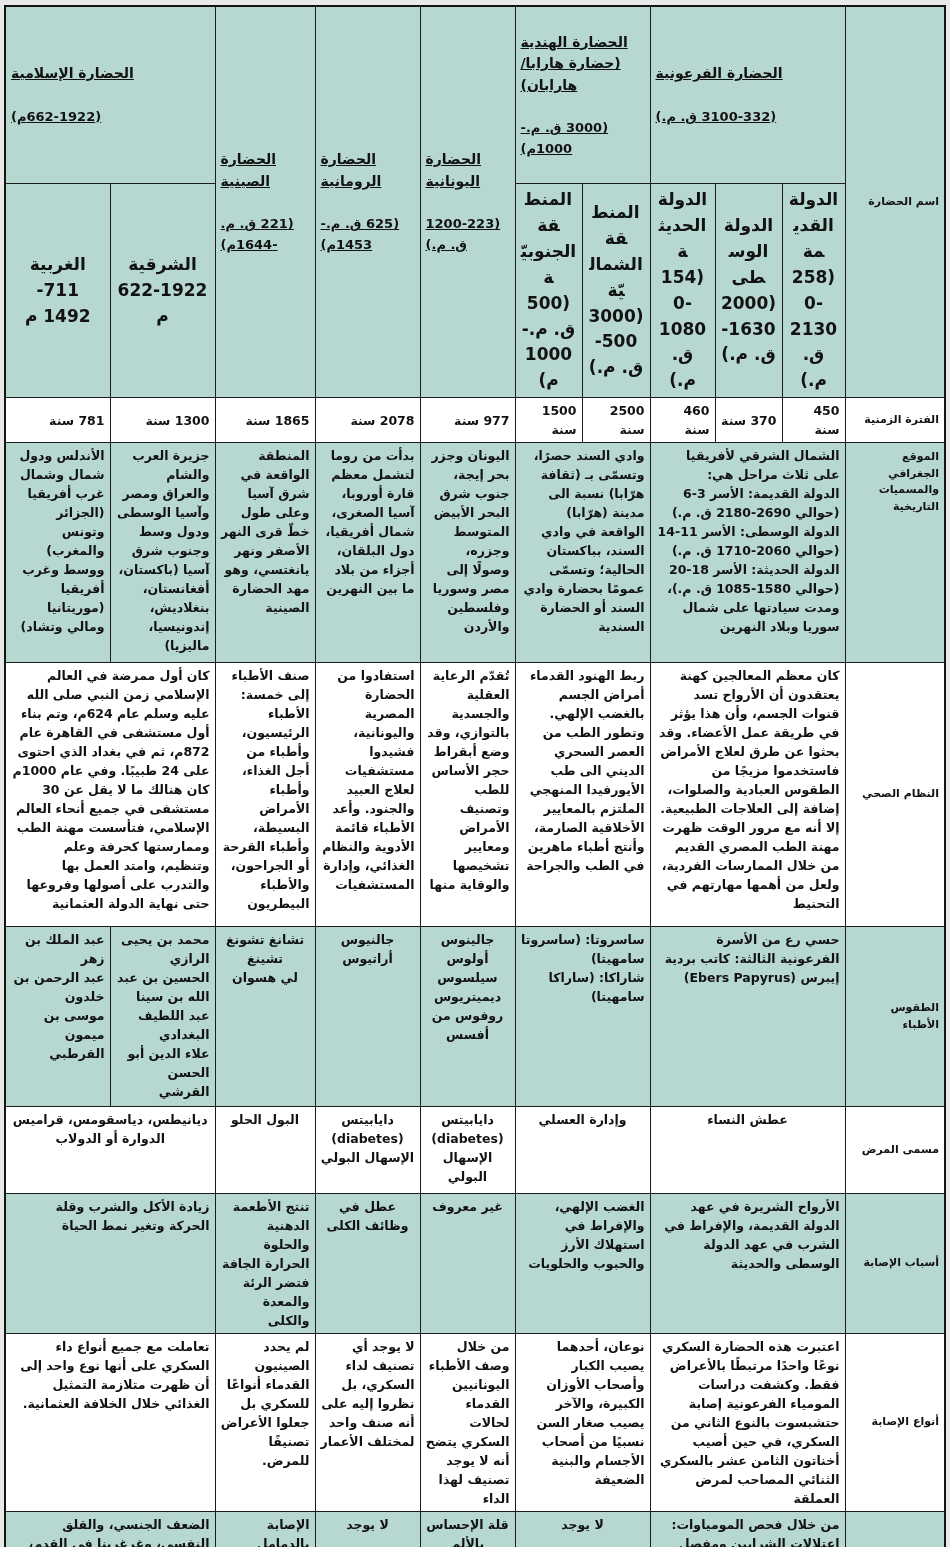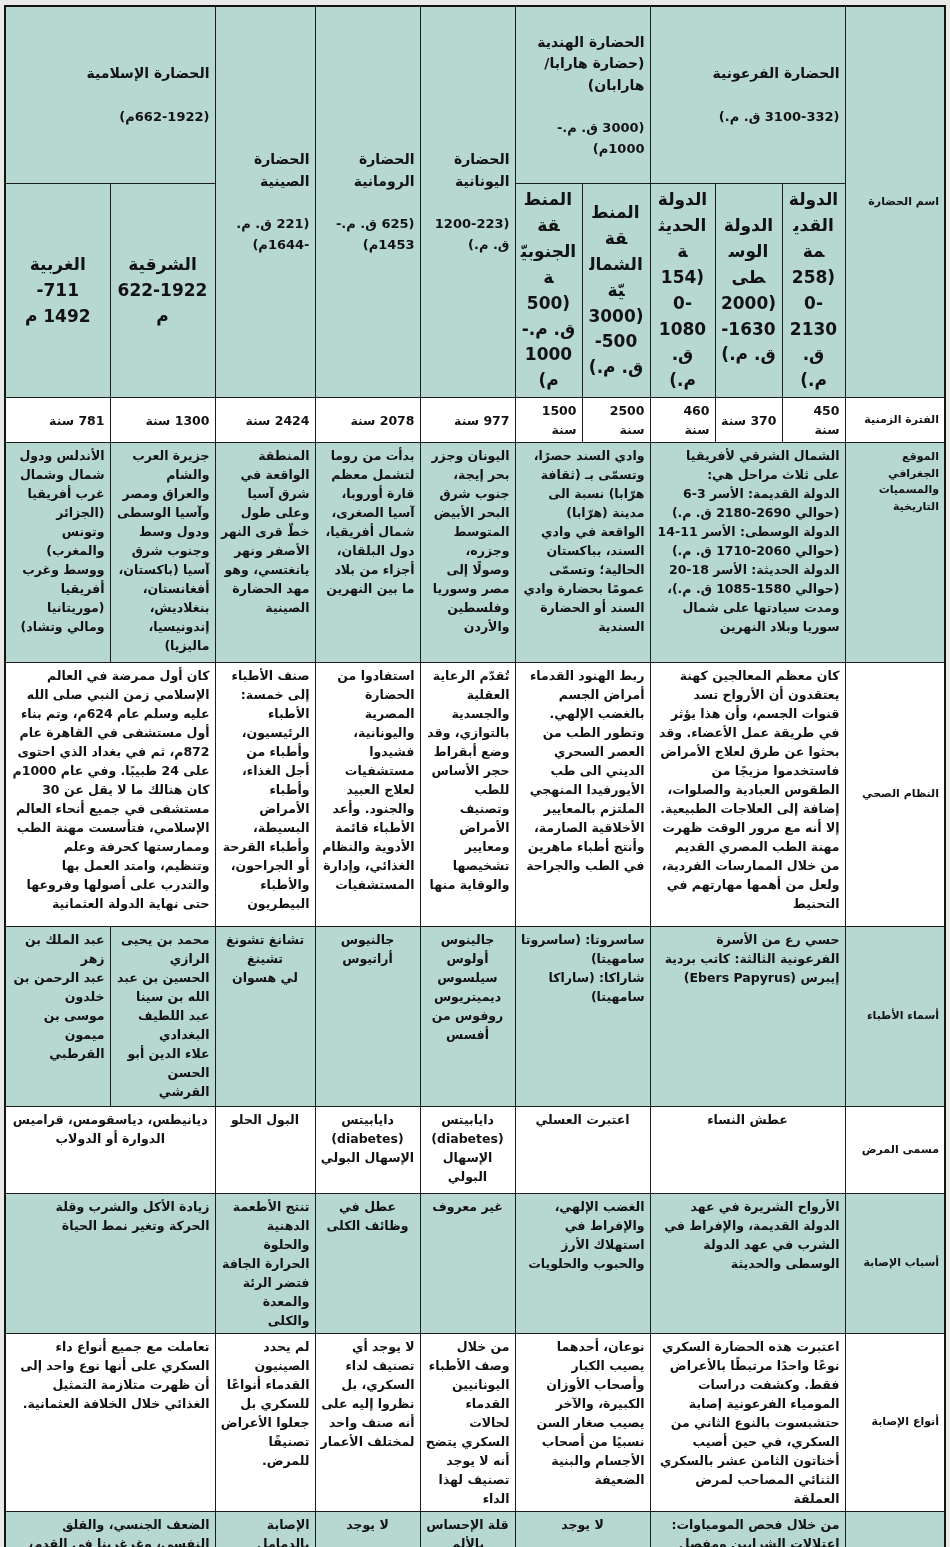--- a/index.html
+++ b/index.html
@@ -2,21 +2,21 @@
 <html dir="rtl" lang="ar"><head>
 <meta charset="utf-8">
 <style>
   html,body{margin:0;padding:0;}
   body{background:#c9c9c9;font-family:"DejaVu Sans",sans-serif;}
   .page{width:950px;height:1547px;box-sizing:border-box;background:#e9e9e7;padding:5px 4px 0 4px;overflow:hidden;}
   table{width:942px;border-collapse:collapse;table-layout:fixed;background:#ffffff;direction:rtl;border:2.5px solid #141414;}
   td{border:1px solid #1c1c1c;padding:3px 5px;vertical-align:top;font-weight:bold;color:#121212;
      font-size:12.5px;line-height:1.52;white-space:pre-line;word-wrap:break-word;}
   .tint{background:#b7d8d1;}
-  .hd{text-align:right;vertical-align:middle;font-size:14px;line-height:1.55;}
+  .hd{text-align:left;vertical-align:middle;font-size:14px;line-height:1.55;text-decoration:underline;}
   .hd .pd{font-size:13px;}
   .sub{text-align:center;vertical-align:middle;font-size:17px;}
   .lbl{text-align:right;vertical-align:middle;font-size:11px;}
   .lbl.top{vertical-align:top;padding-top:6px;}
   .corner{vertical-align:middle;}
   .num{text-align:right;vertical-align:middle;}
   .p{margin-left:16px;}
   .c{text-align:center;margin-top:15px;}
 </style>
 </head>
@@ -86,21 +86,21 @@
 
   <tr style="height:36px">
     <td class="lbl">الفترة الزمنية</td>
     <td class="num">450 سنة</td>
     <td class="num">370 سنة</td>
     <td class="num">460 سنة</td>
     <td class="num">2500 سنة</td>
     <td class="num">1500 سنة</td>
     <td class="num">977 سنة</td>
     <td class="num">2078 سنة</td>
-    <td class="num">2424 سنة</td>
+    <td class="num">1865 سنة</td>
     <td class="num">1300 سنة</td>
     <td class="num">781 سنة</td>
   </tr>
 
   <tr style="height:220px">
     <td class="lbl top tint">الموقع الجغرافي والمسميات التاريخية</td>
     <td class="p tint" colspan="3">الشمال الشرقي لأفريقيا على ثلاث مراحل هي:
 الدولة القديمة: الأسر 3-6 (حوالي 2690-2180 ق. م.)
 الدولة الوسطى: الأسر 11-14 (حوالي 2060-1710 ق. م.)
 الدولة الحديثة: الأسر 18-20 (حوالي 1580-1085 ق. م.)، ومدت سيادتها على شمال سوريا وبلاد النهرين</td>
@@ -116,21 +116,21 @@
     <td class="lbl">النظام الصحي</td>
     <td class="p" colspan="3">كان معظم المعالجين كهنة يعتقدون أن الأرواح تسد قنوات الجسم، وأن هذا يؤثر في طريقة عمل الأعضاء. وقد بحثوا عن طرق لعلاج الأمراض فاستخدموا مزيجًا من الطقوس العبادية والصلوات، إضافة إلى العلاجات الطبيعية. إلا أنه مع مرور الوقت ظهرت مهنة الطب المصري القديم من خلال الممارسات الفردية، ولعل من أهمها مهارتهم في التحنيط</td>
     <td class="p" colspan="2">ربط الهنود القدماء أمراض الجسم بالغضب الإلهي. وتطور الطب من العصر السحري الديني الى طب الأيورفيدا المنهجي الملتزم بالمعايير الأخلاقية الصارمة، وأنتج أطباء ماهرين في الطب والجراحة</td>
     <td class="p">تُقدّم الرعاية العقلية والجسدية بالتوازي، وقد وضع أبقراط حجر الأساس للطب وتصنيف الأمراض ومعايير تشخيصها والوقاية منها</td>
     <td class="p">استفادوا من الحضارة المصرية واليونانية، فشيدوا مستشفيات لعلاج العبيد والجنود. وأعد الأطباء قائمة الأدوية والنظام الغذائي، وإدارة المستشفيات</td>
     <td class="p">صنف الأطباء إلى خمسة: الأطباء الرئيسيون، وأطباء من أجل الغذاء، وأطباء الأمراض البسيطة، وأطباء القرحة أو الجراحون، والأطباء البيطريون</td>
     <td class="p" colspan="2">كان أول ممرضة في العالم الإسلامي زمن النبي صلى الله عليه وسلم عام 624م، وتم بناء أول مستشفى في القاهرة عام 872م، ثم في بغداد الذي احتوى على 24 طبيبًا. وفي عام 1000م كان هنالك ما لا يقل عن 30 مستشفى في جميع أنحاء العالم الإسلامي، فتأسست مهنة الطب وممارستها كحرفة وعلم وتنظيم، وامتد العمل بها والتدرب على أصولها وفروعها حتى نهاية الدولة العثمانية</td>
   </tr>
 
   <tr style="height:180px">
-    <td class="lbl tint">أسماء الأطباء</td>
+    <td class="lbl tint">الطقوس الأطباء</td>
     <td class="p tint" colspan="3">حسي رع من الأسرة الفرعونية الثالثة: كاتب بردية إيبرس (Ebers Papyrus)</td>
     <td class="p tint" colspan="2">ساسروتا: (ساسروتا سامهيتا)
 شاراكا: (ساراكا سامهيتا)</td>
     <td class="c tint">جالينوس
 أولوس سيلسوس
 ديميتريوس
 روفوس من أفسس</td>
     <td class="c tint">جالنيوس
 أراتيوس</td>
     <td class="c tint">تشانغ تشونغ
@@ -141,21 +141,21 @@
 عبد اللطيف البغدادي
 علاء الدين أبو الحسن القرشي</td>
     <td class="p tint">عبد الملك بن زهر
 عبد الرحمن بن خلدون
 موسى بن ميمون القرطبي</td>
   </tr>
 
   <tr style="height:87px">
     <td class="lbl">مسمى المرض</td>
     <td class="c" colspan="3">عطش النساء</td>
-    <td class="c" colspan="2">اعتبرت العسلي</td>
+    <td class="c" colspan="2">وإدارة العسلي</td>
     <td class="c">دايابيتس
 (diabetes)
 الإسهال البولي</td>
     <td class="c">دايابيتس
 (diabetes)
 الإسهال البولي</td>
     <td class="c">البول الحلو</td>
     <td class="c" colspan="2">ديانيطس، دياسقومس، قراميس الدوارة أو الدولاب</td>
   </tr>
 

